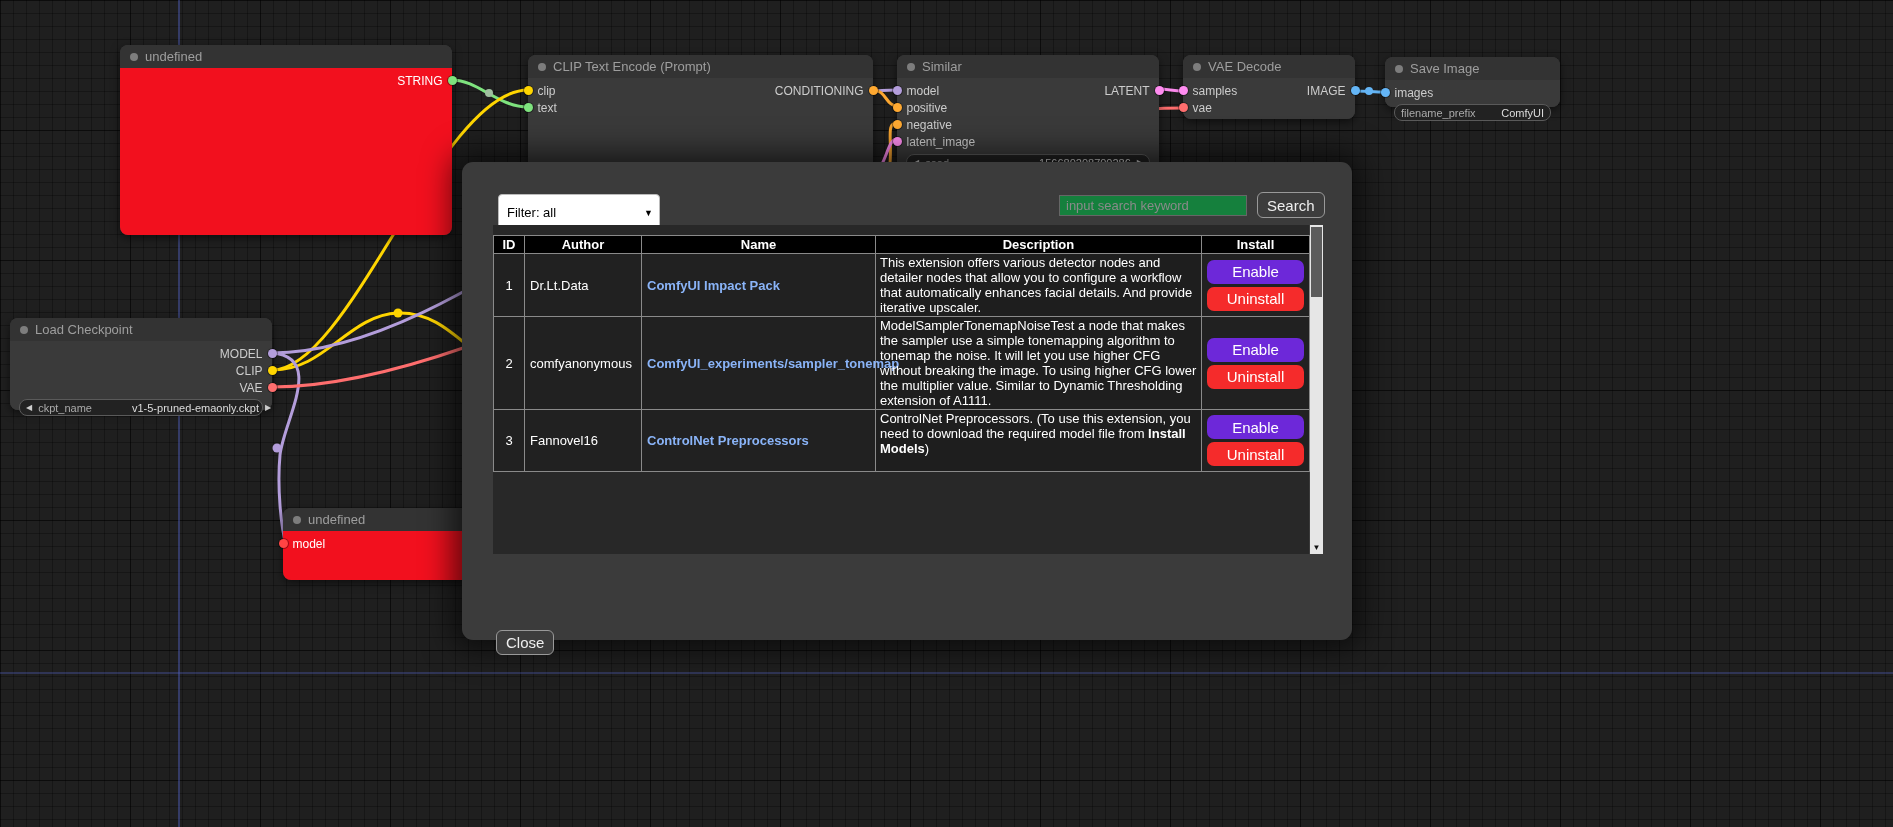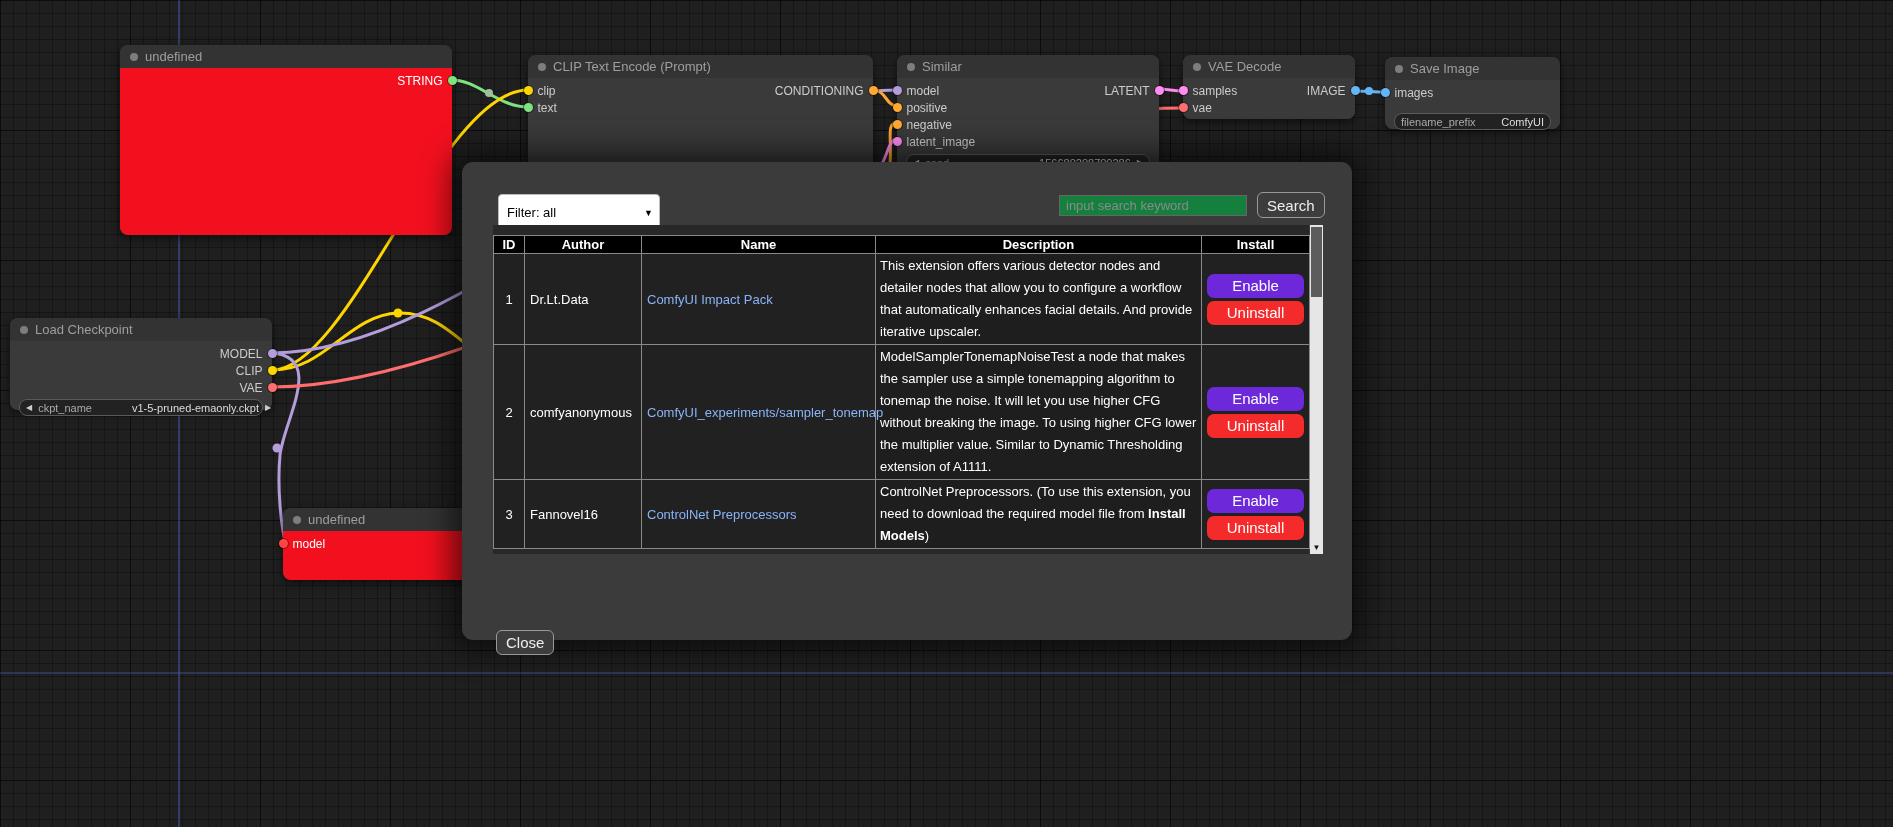--- a/index.html
+++ b/index.html
@@ -58,22 +58,22 @@
         font-family:inherit;padding:0 9px;cursor:pointer;}
   .search-btn{position:absolute;left:795px;top:30px;height:26px;}
   .close-btn{position:absolute;left:34px;top:444px;height:25px;margin-top:24px;}
   .table-backdrop{position:absolute;left:31px;top:63px;width:816px;height:329px;background:#282828;}
   .ext-table{position:absolute;left:31px;top:63px;width:816px;border-collapse:collapse;table-layout:fixed;
         font-size:13px;color:#fff;margin-top:10px;}
   .ext-table th,.ext-table td{border:1px solid #8a8a8a;}
   .ext-table th{background:#000;color:#fff;font-weight:bold;height:17px;padding:0 3px;font-size:13px;}
   .ext-table td{background:#212121;padding:2px 5px;vertical-align:middle;}
   td.c-id{text-align:center;}
-  td.c-desc{font-size:13px;line-height:22px;padding:1px 4px;vertical-align:top;background:#1e1e1e;}
-  td.c-name a{color:#8ab4f8;font-weight:normal;text-decoration:none;}
+  td.c-desc{font-size:13px;line-height:15px;padding:1px 4px;vertical-align:top;background:#1e1e1e;}
+  td.c-name a{color:#8ab4f8;font-weight:bold;text-decoration:none;}
   td.c-install{text-align:center;padding:2px;}
   .btn-enable,.btn-uninstall{display:block;width:97px;height:24px;margin:3px auto;border:none;
         border-radius:7px;color:#fff;font-size:15px;font-family:inherit;cursor:pointer;}
   .btn-enable{background:#6d28d9;}
   .btn-uninstall{background:#f52b2b;}
   .scrollbar{position:absolute;left:848px;top:63px;width:13px;height:329px;background:#e6e6e6;}
   .scroll-thumb{position:absolute;left:1px;top:2px;width:11px;height:70px;background:#5c5c5c;}
   .scroll-down{position:absolute;left:0;bottom:0;width:13px;height:14px;display:flex;align-items:center;
         justify-content:center;font-size:8px;color:#111;background:#e6e6e6;cursor:pointer;}
 </style>
@@ -203,33 +203,33 @@
       </div>
       <div class="port-line">
         <span class="pin in">
           <span class="dot c-vae"></span>
           <span class="plabel">vae</span>
         </span>
       </div>
     </div>
   </div>
 
-  <div class="node" style="left:1385px;top:57px;width:175px;height:72px">
+  <div class="node" style="left:1385px;top:57px;width:175px;height:50px">
     <div class="node-title">
       <span class="title-dot"></span>
       <span>Save Image</span>
     </div>
     <div class="node-body">
       <div class="port-line">
         <span class="pin in">
           <span class="dot c-image"></span>
           <span class="plabel">images</span>
         </span>
       </div>
-      <div class="widget no-arrows" style="margin-top:12px">
+      <div class="widget no-arrows" style="margin-top:3px">
         <span class="w-label">filename_prefix</span>
         <span class="w-value">ComfyUI</span>
       </div>
     </div>
   </div>
 
   <div class="node" style="left:10px;top:318px;width:262px;height:92px">
     <div class="node-title">
       <span class="title-dot"></span>
       <span>Load Checkpoint</span>

